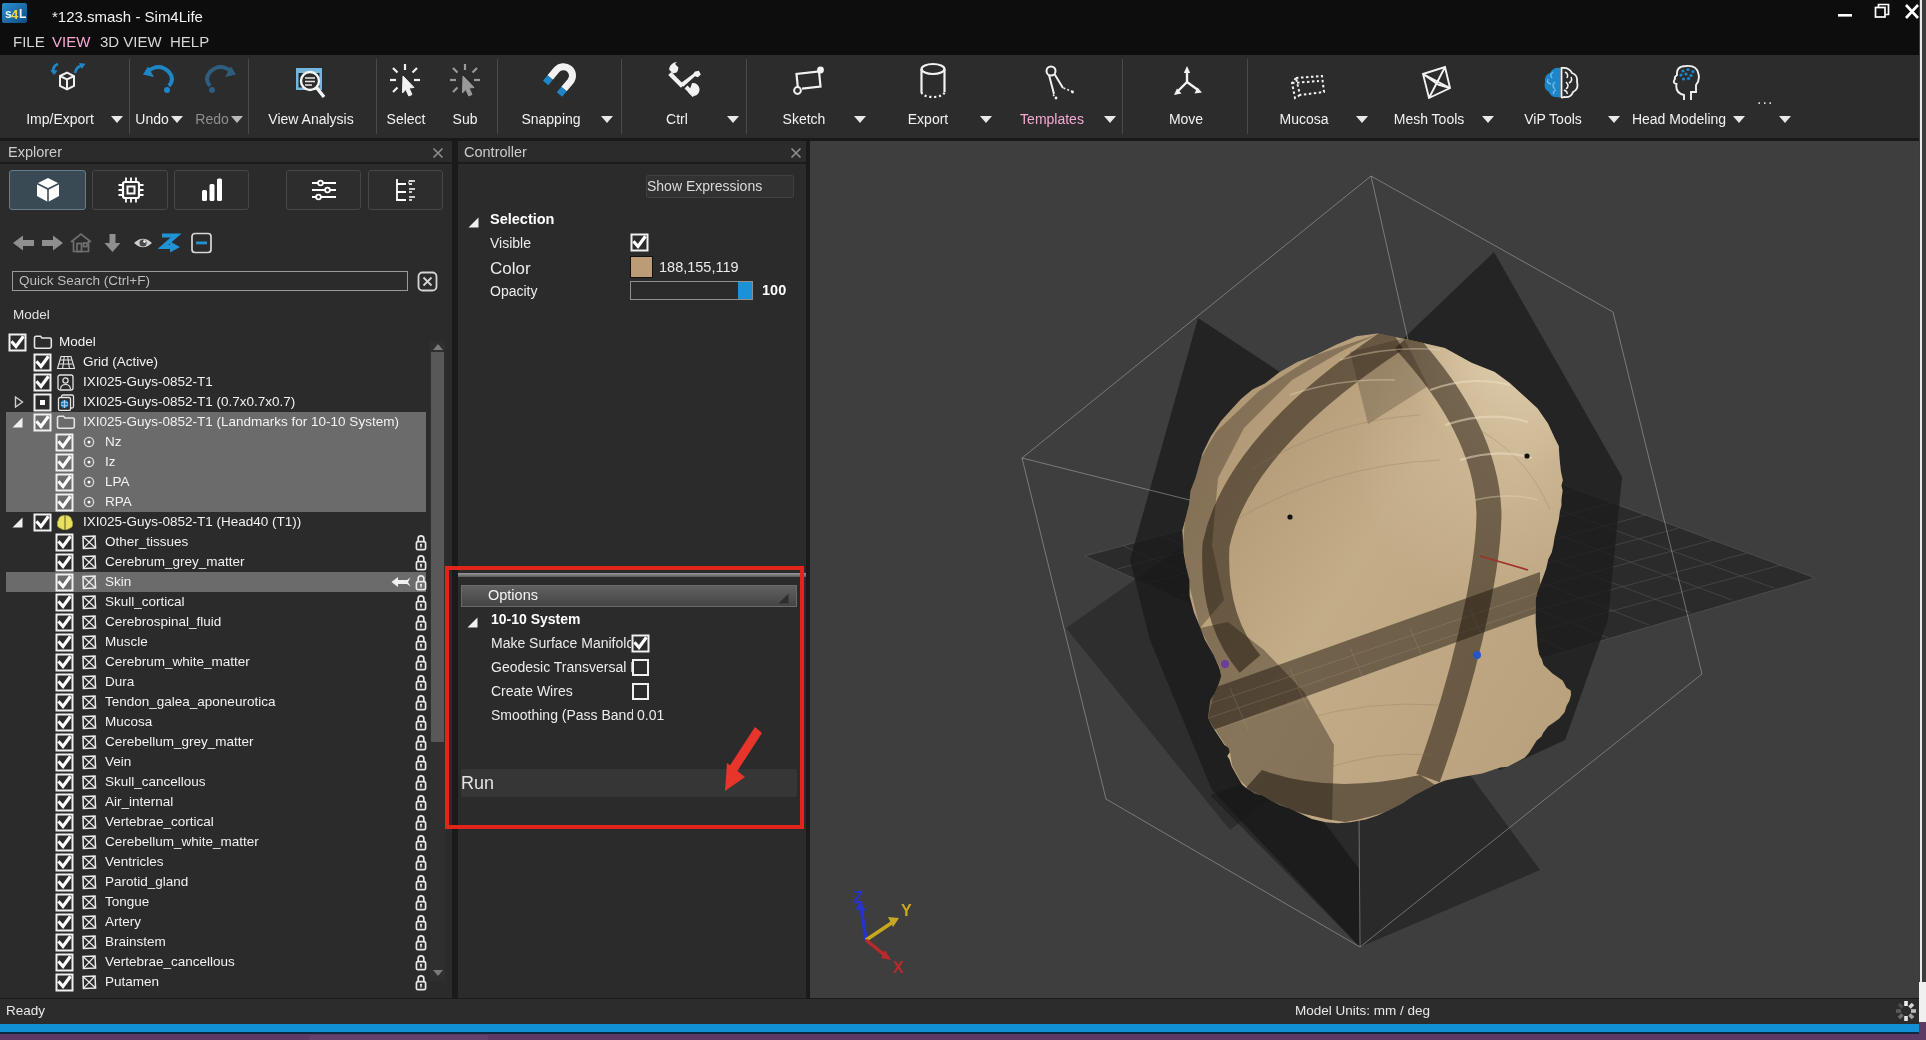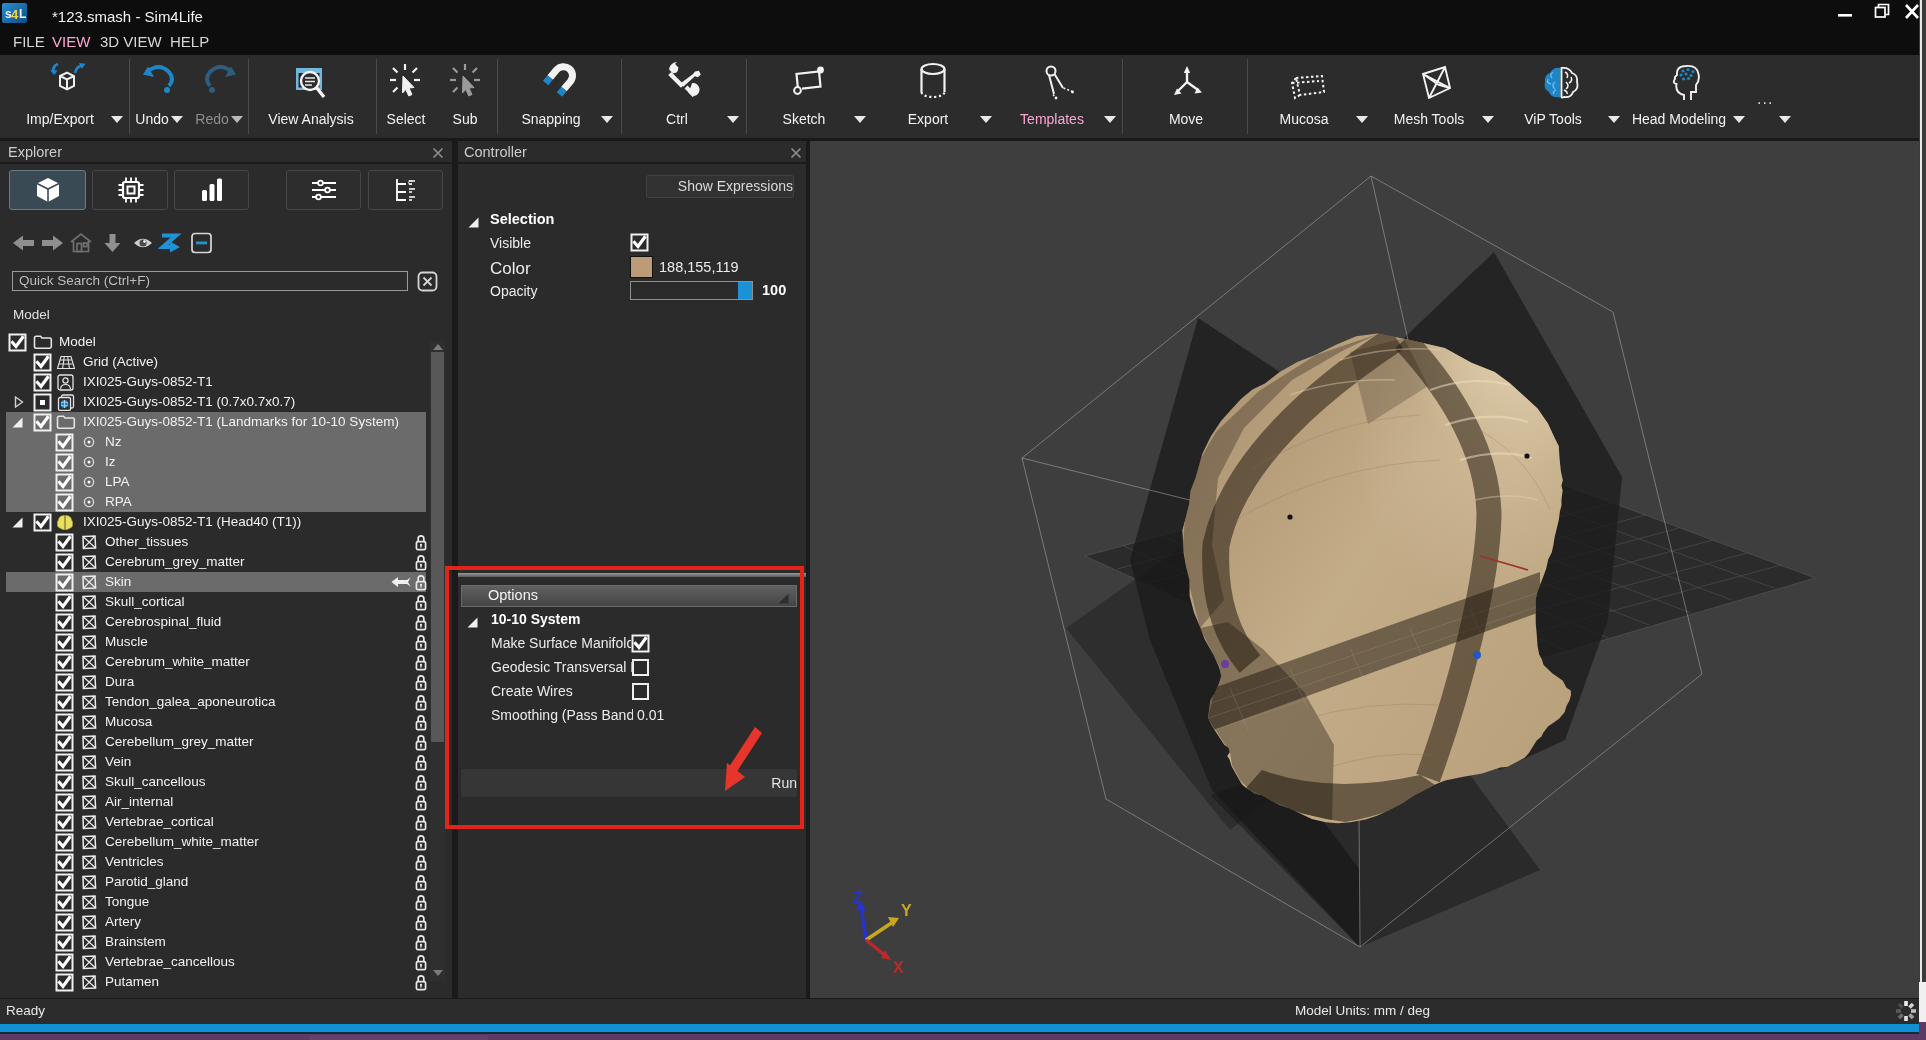--- a/index.html
+++ b/index.html
@@ -625,21 +625,21 @@
         <path d="M6 7 L11 1 L1 1 Z" fill="#7a7a7a"></path>
       </svg>
 </div>
 <div class="abs" style="left:452px;top:141px;width:6px;height:857px;background:#1a1a1a"></div>
 <div class="abs" style="left:458px;top:141px;width:348px;height:857px;background:#2b2b2b;overflow:hidden">
 <div class="abs" style="left:6px;top:3px;color:#cccccc;font-size:14.5px">Controller</div>
 <svg class="abs" style="left:332px;top:6px" width="12" height="12" viewBox="0 0 12 12">
         <path d="M1.5 1.5 L10.5 10.5 M10.5 1.5 L1.5 10.5" stroke="#8f8f8f" stroke-width="1.6"></path>
       </svg>
 <div class="abs" style="left:0;top:21px;width:348px;height:2px;background:#1c1c1c"></div>
-<div class="abs" style="left:188px;top:34px;width:148px;height:23px;background:#323232;border:1px solid #404040;border-radius:2px;color:#dadada;font-size:14px;text-align:right;line-height:21px">Show Expressions</div>
+<div class="abs" style="left:188px;top:34px;width:148px;height:23px;background:#323232;border:1px solid #404040;border-radius:2px;color:#dadada;font-size:14px;text-align:left;line-height:21px">Show Expressions</div>
 <svg class="abs" style="left:10px;top:76px" width="11" height="11">
         <path d="M10.5 0.5 L10.5 10.5 L0.5 10.5 Z" fill="#f0f0f0"></path>
       </svg>
 <div class="abs" style="left:32px;top:70px;color:#fff;font-size:14.5px;font-weight:bold">Selection</div>
 <div class="abs" style="left:32px;top:94px;color:#ececec;font-size:14px">Visible</div>
 <svg class="abs" style="left:172px;top:92px" width="19" height="19">
         <use href="#cb"></use>
       </svg>
 <div class="abs" style="left:32px;top:118px;color:#ececec;font-size:17px">Color</div>
 <div class="abs" style="left:172px;top:115px;width:23px;height:22px;background:#bc9b77;border:1px solid #111"></div>
@@ -661,21 +661,21 @@
 <div class="abs" style="left:33px;top:494px;width:140px;color:#ececec;font-size:14px;white-space:nowrap;overflow:hidden">Make Surface Manifold</div>
 <svg class="abs" style="left:173px;top:493px" width="19" height="19">
         <use href="#cb"></use>
       </svg>
 <div class="abs" style="left:33px;top:518px;width:141px;color:#ececec;font-size:14px;white-space:nowrap;overflow:hidden">Geodesic Transversal Le</div>
 <div class="abs" style="left:174px;top:518px;width:17px;height:17px;border:2px solid #f0f0f0"></div>
 <div class="abs" style="left:33px;top:542px;color:#ececec;font-size:14px">Create Wires</div>
 <div class="abs" style="left:174px;top:542px;width:17px;height:17px;border:2px solid #f0f0f0"></div>
 <div class="abs" style="left:33px;top:566px;width:142px;color:#ececec;font-size:14px;white-space:nowrap;overflow:hidden">Smoothing (Pass Band:</div>
 <div class="abs" style="left:179px;top:566px;color:#ececec;font-size:14px">0.01</div>
-<div class="abs" style="left:3px;top:628px;width:336px;height:28px;background:#363636;border-radius:2px;color:#e4e4e4;font-size:14px;text-align:right;line-height:28px">Run</div>
+<div class="abs" style="left:3px;top:628px;width:336px;height:28px;background:#363636;border-radius:2px;color:#e4e4e4;font-size:18px;text-align:left;line-height:28px">Run</div>
 </div>
 <div class="abs" style="left:445px;top:566px;width:359px;height:263px;border:4px solid #e1251b;z-index:50"></div>
 <svg class="abs" style="left:715px;top:725px;z-index:51" width="55" height="75" viewBox="0 0 55 75">
 <path d="M40 2 L47 8 L21 48 L14 42 Z" fill="#e8352b"></path>
 <path d="M10 66 L12 38 L30 52 Z" fill="#e8352b"></path>
 </svg>
 <div class="abs" style="left:806px;top:141px;width:4px;height:857px;background:#1a1a1a"></div>
     <svg class="abs" style="left:810px;top:141px" width="1109" height="857" viewBox="810 141 1109 857">
 <defs>
 <linearGradient id="hg" x1="0" y1="0.1" x2="1" y2="0.9">

